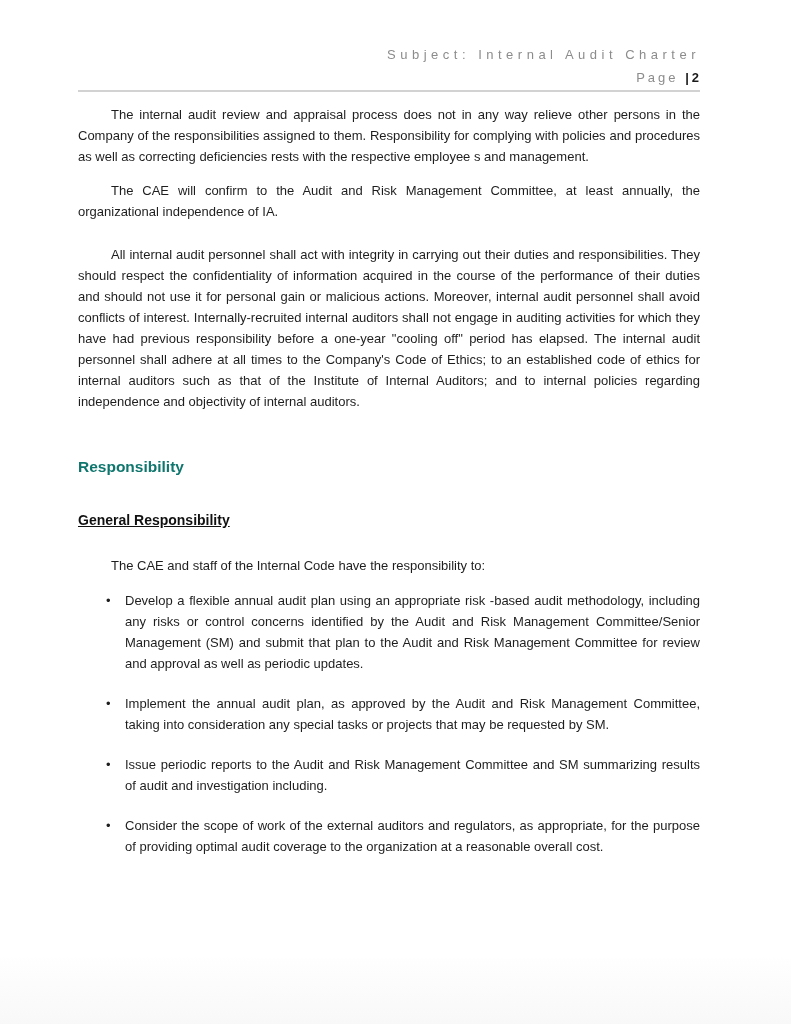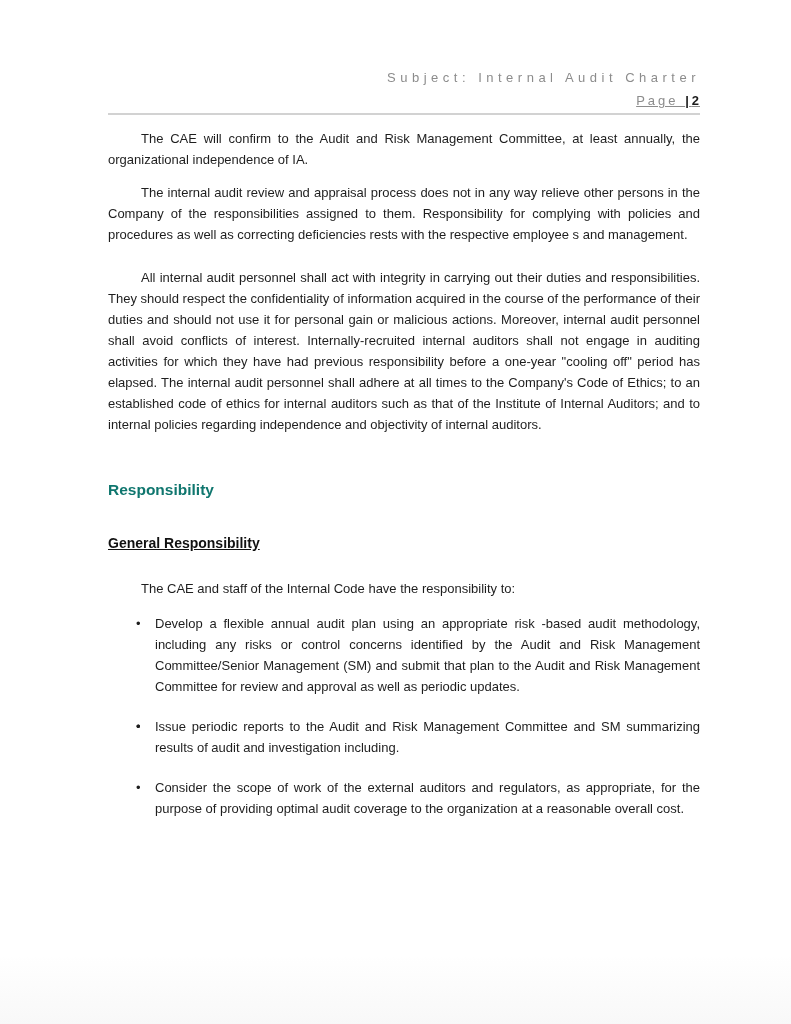--- a/index.html
+++ b/index.html
@@ -12,43 +12,42 @@
     width: 791px;
     height: 1024px;
     margin: 0 auto;
     background: #ffffff;
     font-family: "Liberation Sans", sans-serif;
     color: #1e1e1e;
     overflow: hidden;
   }
   .content {
     position: absolute;
-    left: 108px;
+    left: 78px;
     right: 91px;
     top: 0;
-    padding-top: 70px;
+    padding-top: 47px;
   }
   
   .subject-line {
     text-align: right;
     color: #8c8c8c;
     font-size: 13px;
     letter-spacing: 4.5px;
     line-height: 15px;
     white-space: nowrap;
   }
   .page-line {
     text-align: right;
     color: #8c8c8c;
     font-size: 13px;
     letter-spacing: 3px;
     line-height: 15px;
     margin-top: 8px;
     white-space: nowrap;
-    text-decoration: underline;
   }
   .page-line .sep {
     color: #1a1a1a;
     font-weight: 700;
   }
   .page-line .num {
     color: #1a1a1a;
     font-weight: 700;
     letter-spacing: 1px;
   }
@@ -125,38 +124,38 @@
 
 <div class="page">
   <div class="content">
 
     <div class="header">
       <div class="subject-line">Subject: Internal Audit Charter</div>
       <div class="page-line"><span>Page </span><span class="sep">|</span><span class="num">2</span></div>
       <hr class="header-rule">
     </div>
 
+    <p class="body-par par-1">The internal audit review and appraisal process does not in any way relieve other persons in the Company of the responsibilities assigned to them. Responsibility for complying with policies and procedures as well as correcting deficiencies rests with the respective employee s and management.</p>
+
     <p class="body-par par-2">The CAE will confirm to the Audit and Risk Management Committee, at least annually, the organizational independence of IA.</p>
-
-    <p class="body-par par-1">The internal audit review and appraisal process does not in any way relieve other persons in the Company of the responsibilities assigned to them. Responsibility for complying with policies and procedures as well as correcting deficiencies rests with the respective employee s and management.</p>
 
     <p class="body-par par-3">All internal audit personnel shall act with integrity in carrying out their duties and responsibilities. They should respect the confidentiality of information acquired in the course of the performance of their duties and should not use it for personal gain or malicious actions. Moreover, internal audit personnel shall avoid conflicts of interest. Internally-recruited internal auditors shall not engage in auditing activities for which they have had previous responsibility before a one-year "cooling off" period has elapsed. The internal audit personnel shall adhere at all times to the Company's Code of Ethics; to an established code of ethics for internal auditors such as that of the Institute of Internal Auditors; and to internal policies regarding independence and objectivity of internal auditors.</p>
 
     <h1 class="section-heading">Responsibility</h1>
 
     <h2 class="subsection-heading">General Responsibility</h2>
 
     <p class="intro-line">The CAE and staff of the Internal Code have the responsibility to:</p>
 
     <ul class="bullet-list">
       <li class="bullet-item">
         <span class="bullet-marker">•</span><span>Develop a flexible annual audit plan using an appropriate risk -based audit methodology, including any risks or control concerns identified by the Audit and Risk Management Committee/Senior Management (SM) and submit that plan to the Audit and Risk Management Committee for review and approval as well as periodic updates.</span>
       </li>
       <li class="bullet-item">
-        <span class="bullet-marker">•</span>
+        <span class="bullet-marker">•</span><span>Implement the annual audit plan, as approved by the Audit and Risk Management Committee, taking into consideration any special tasks or projects that may be requested by SM.</span>
       </li>
       <li class="bullet-item">
         <span class="bullet-marker">•</span><span>Issue periodic reports to the Audit and Risk Management Committee and SM summarizing results of audit and investigation including.</span>
       </li>
       <li class="bullet-item">
         <span class="bullet-marker">•</span><span>Consider the scope of work of the external auditors and regulators, as appropriate, for the purpose of providing optimal audit coverage to the organization at a reasonable overall cost.</span>
       </li>
     </ul>
 
   </div>

